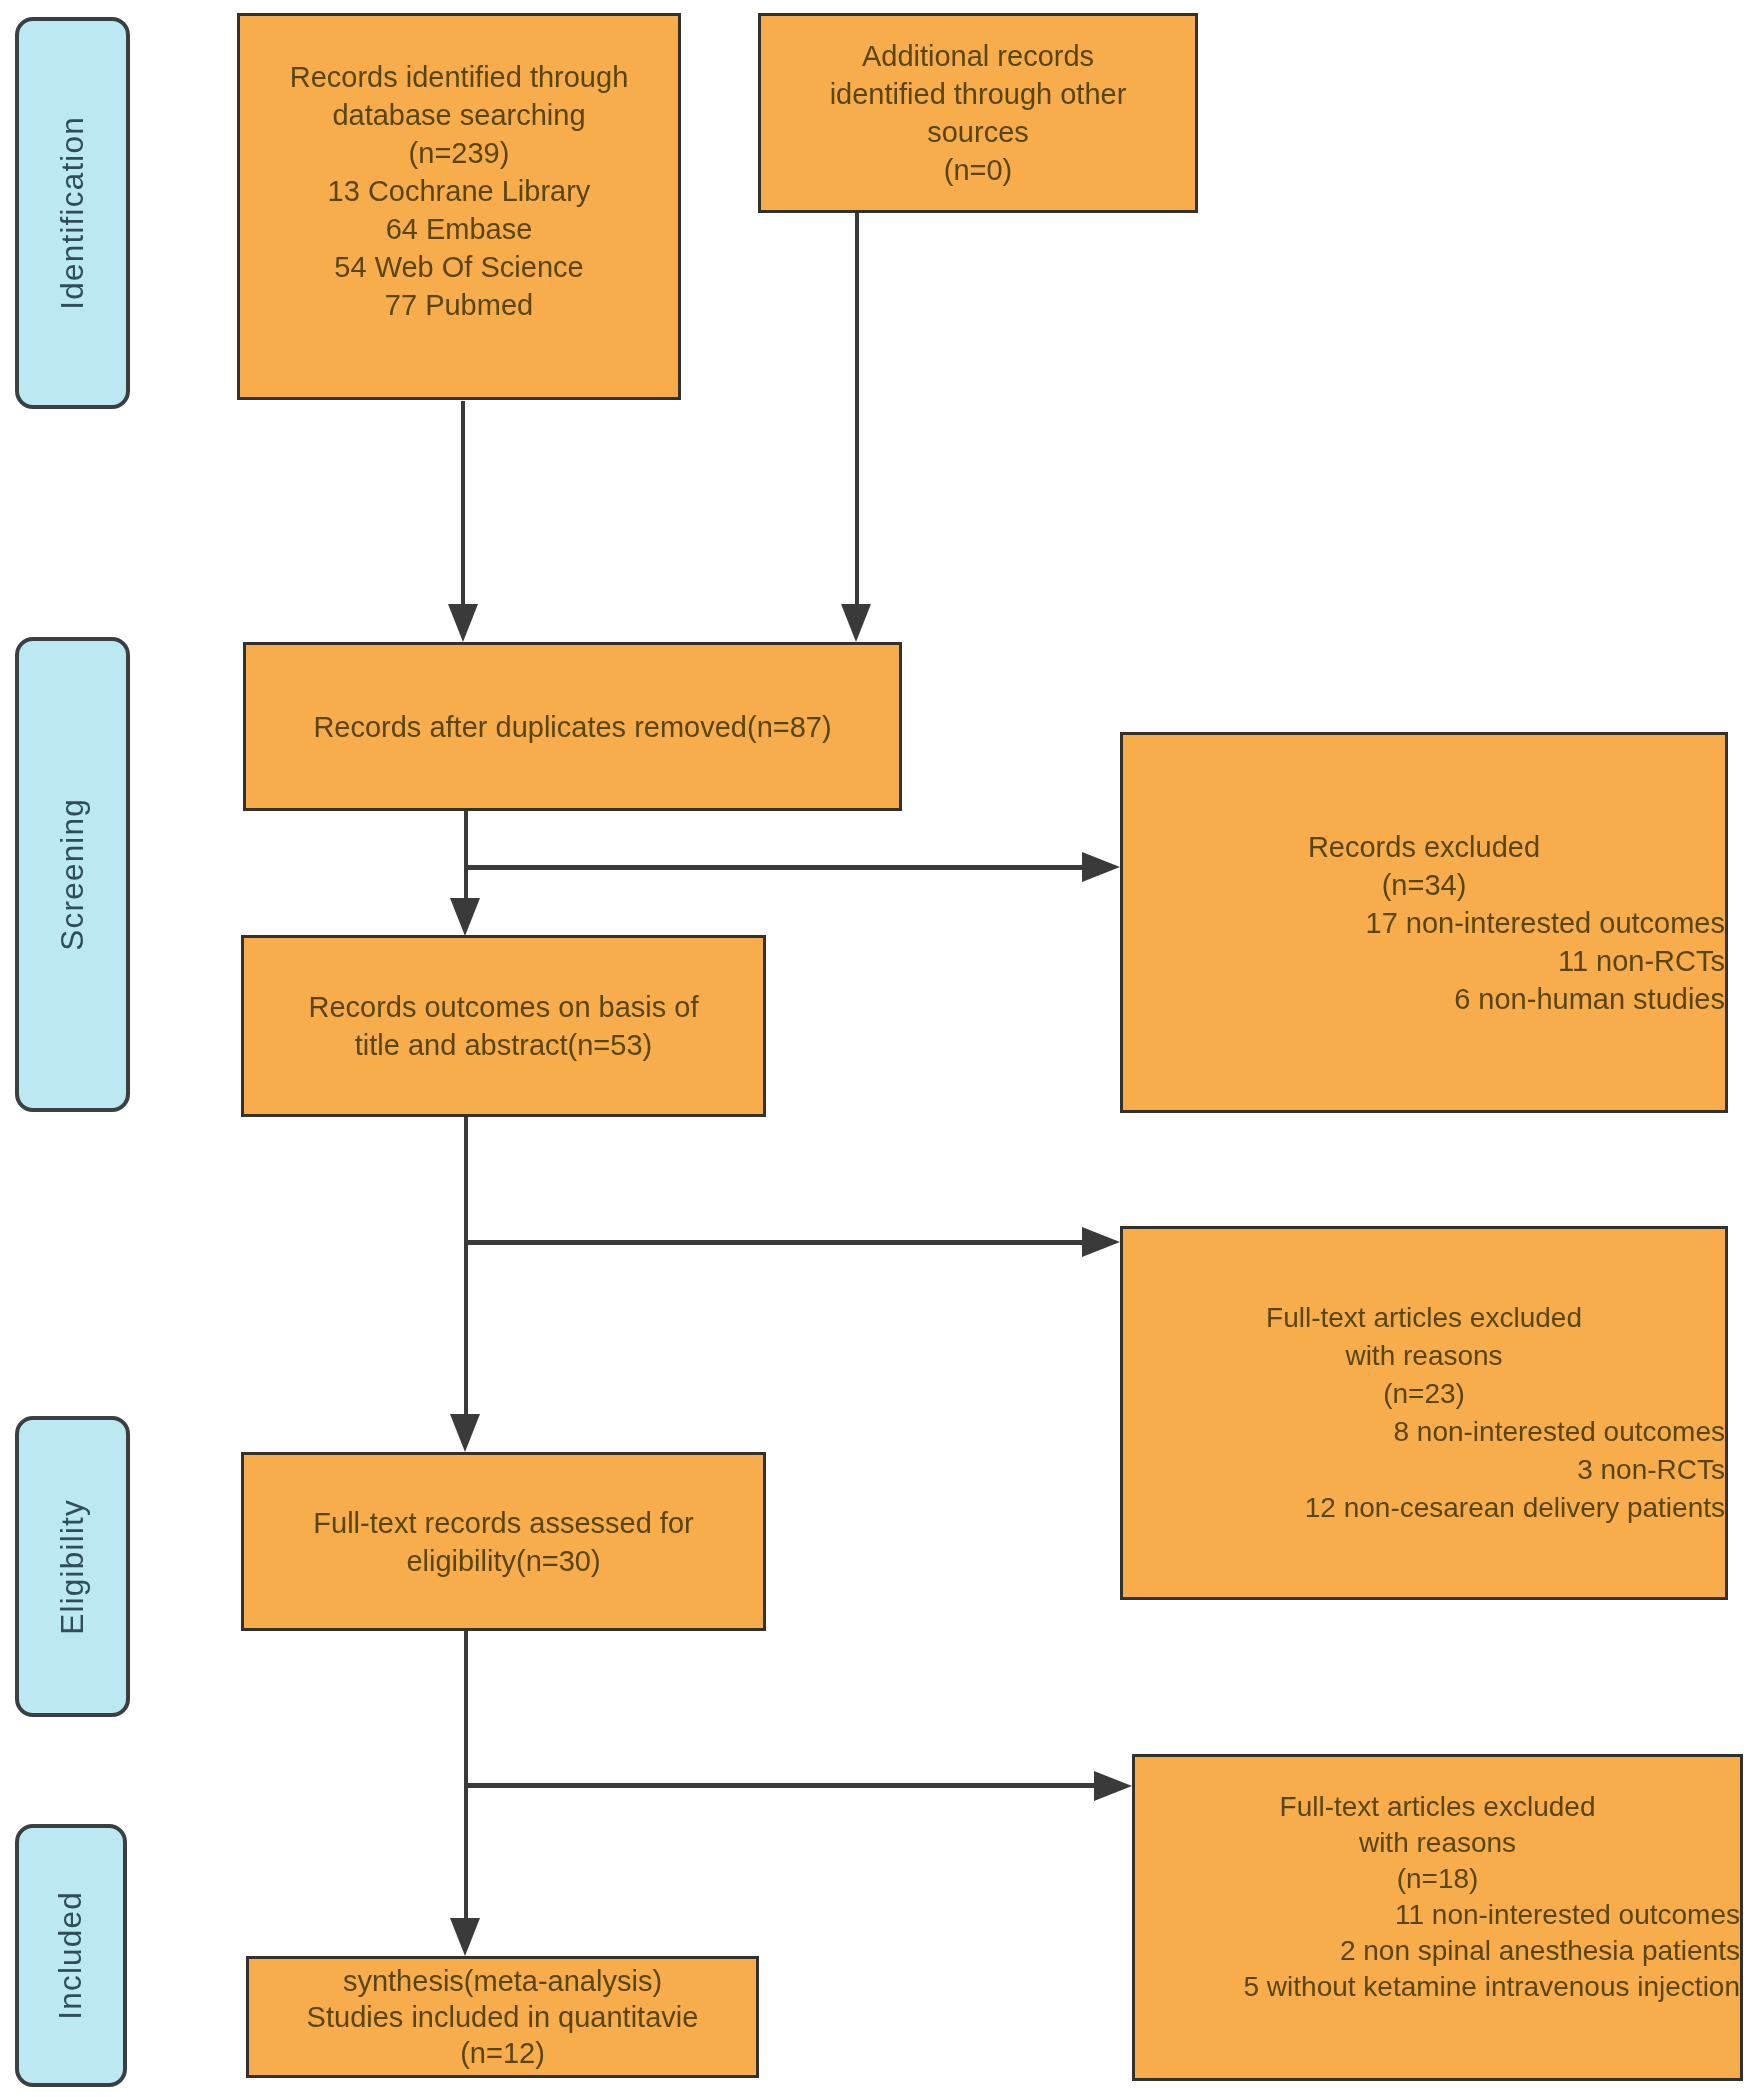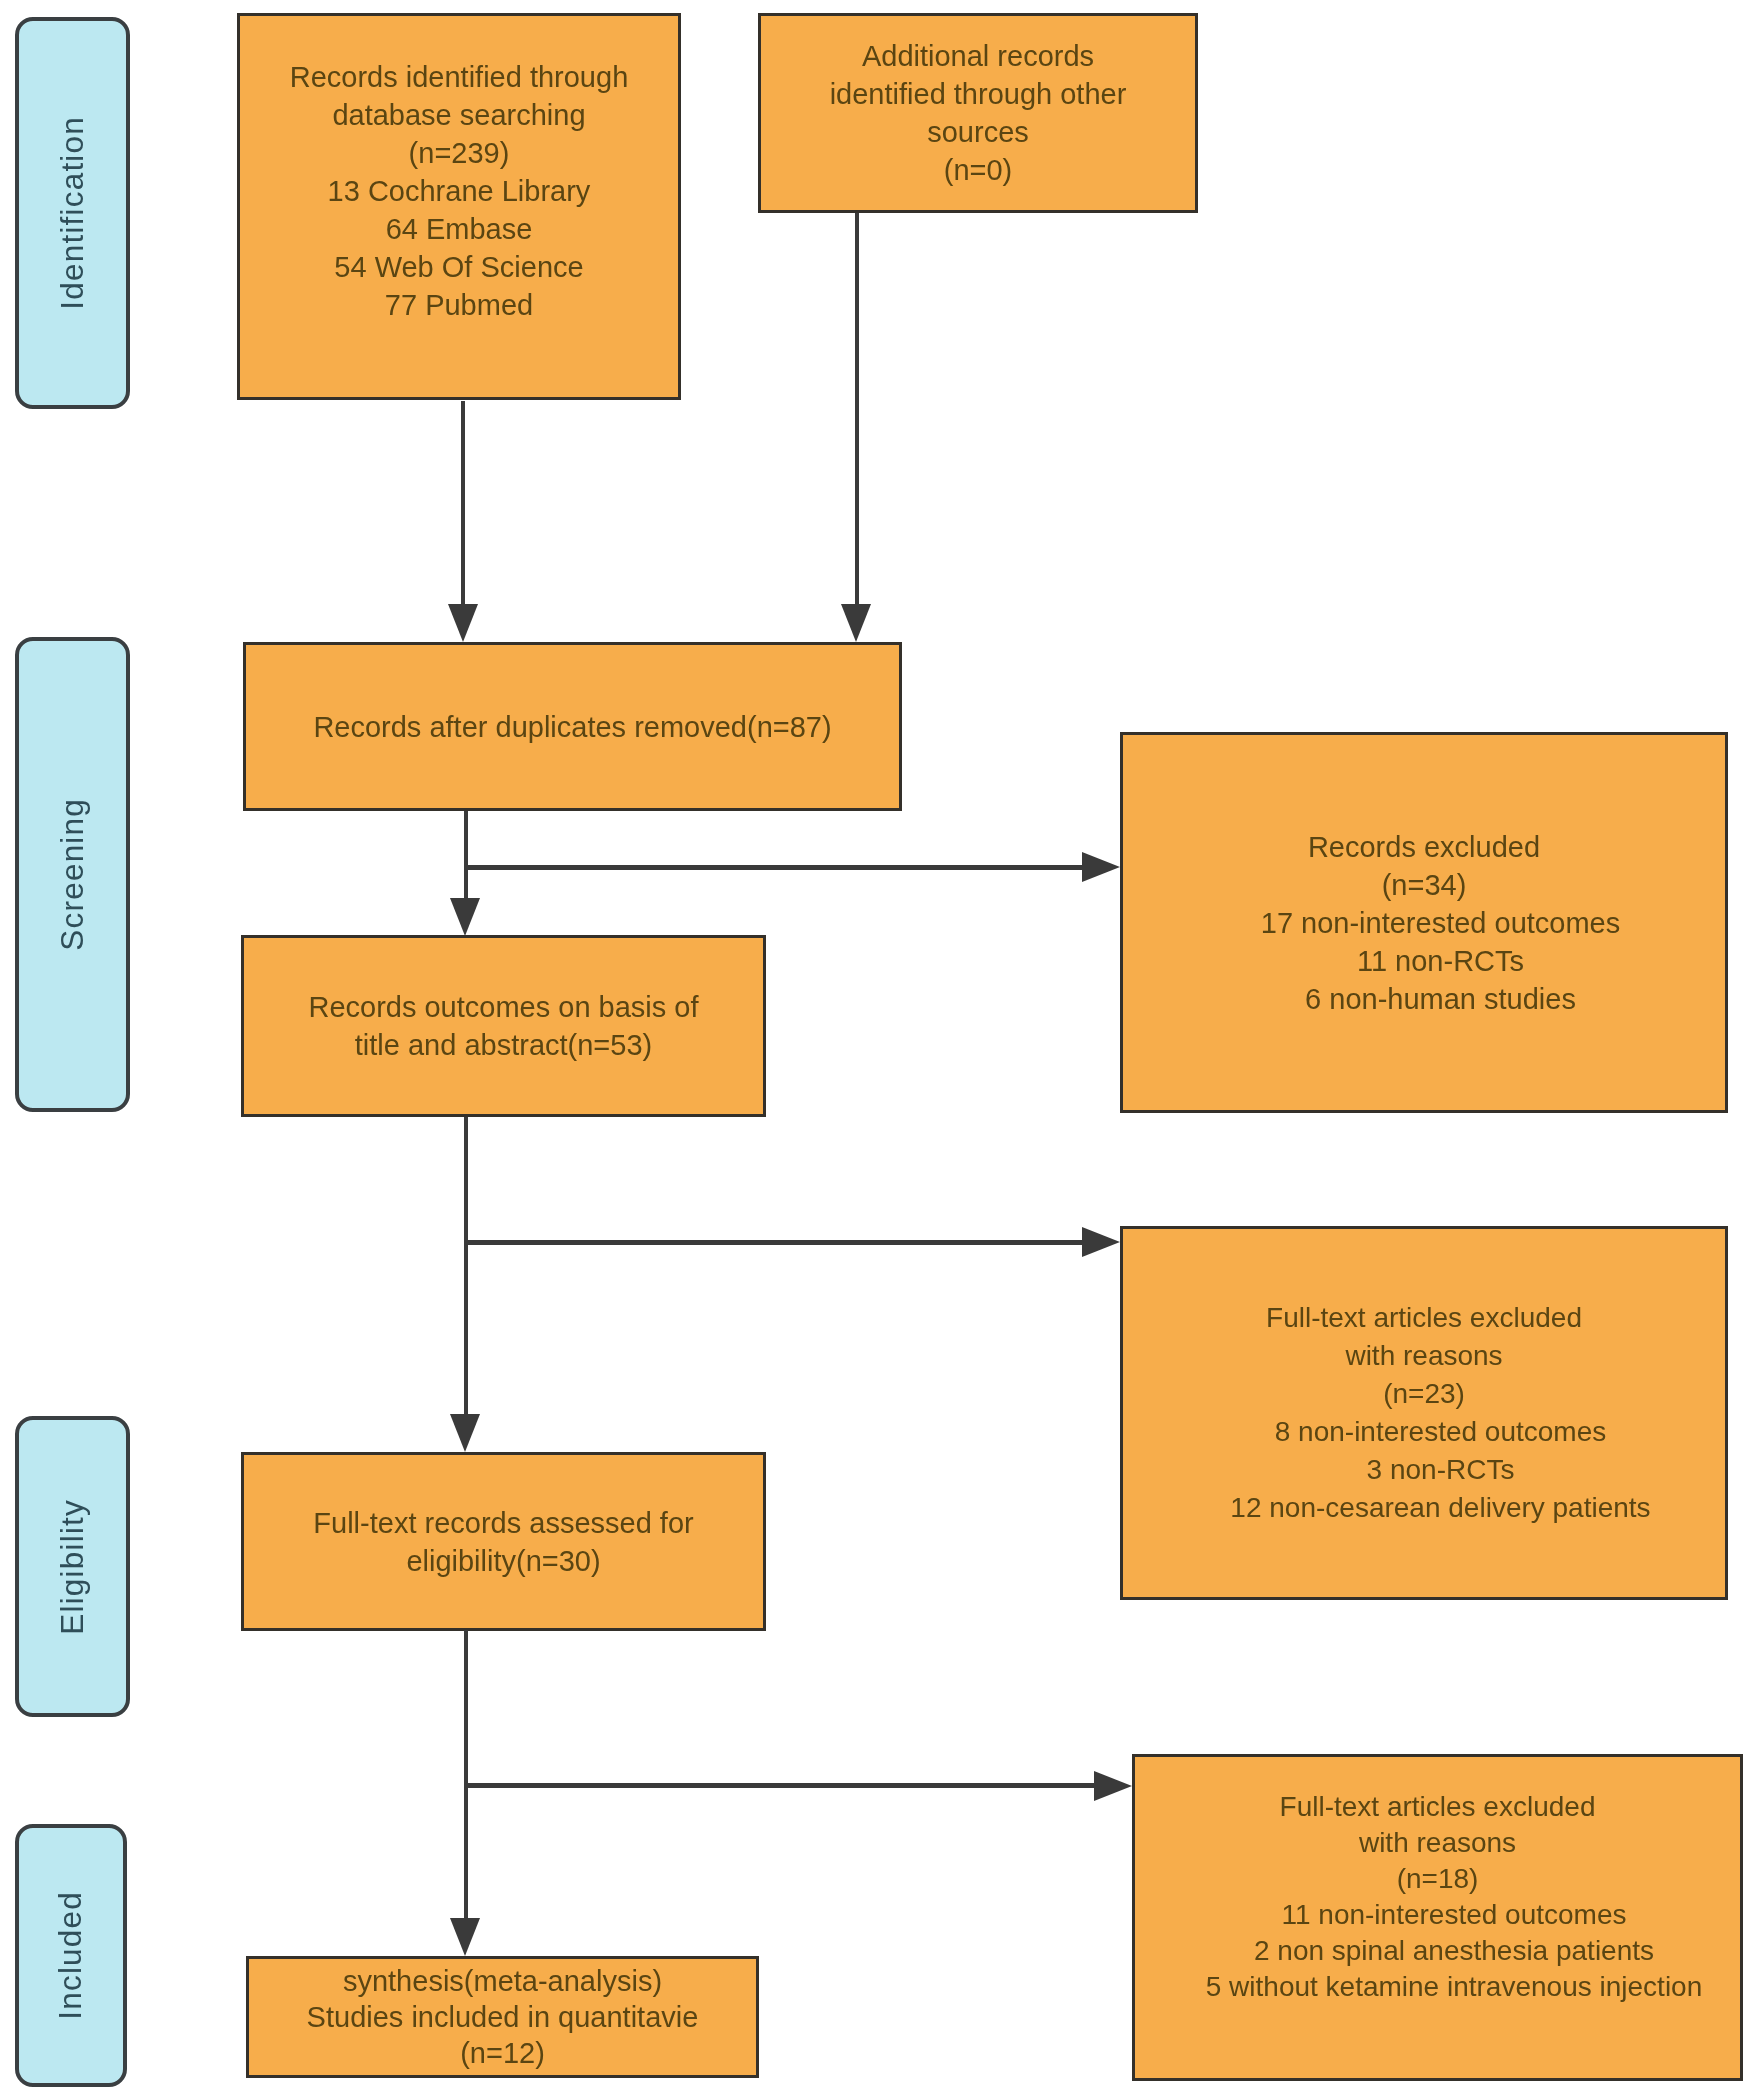--- a/index.html
+++ b/index.html
@@ -42,21 +42,21 @@
     border: 3.6px solid #34302A;
     display: flex;
     flex-direction: column;
     align-items: stretch;
     justify-content: center;
     color: #5A4512;
     font-size: 29px;
     line-height: 38px;
   }
   .obox .ln { text-align: center; }
-  .obox .ln-left { text-align: center; padding-left: 33px; }
+  .obox .ln-left { text-align: right; padding-left: 33px; }
   
   .vline {
     position: absolute;
     width: 3.6px;
     background: #3A3A3A;
   }
   .hline {
     position: absolute;
     height: 4.8px;
     background: #3A3A3A;

